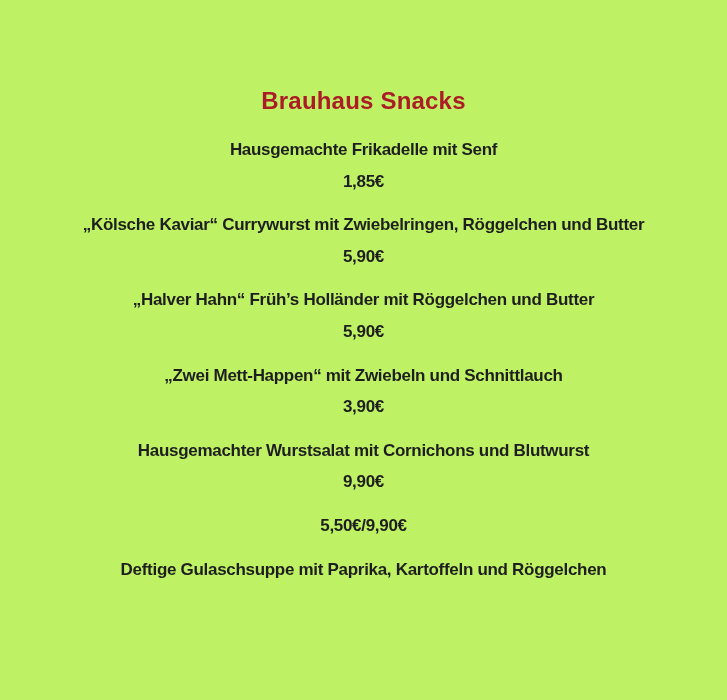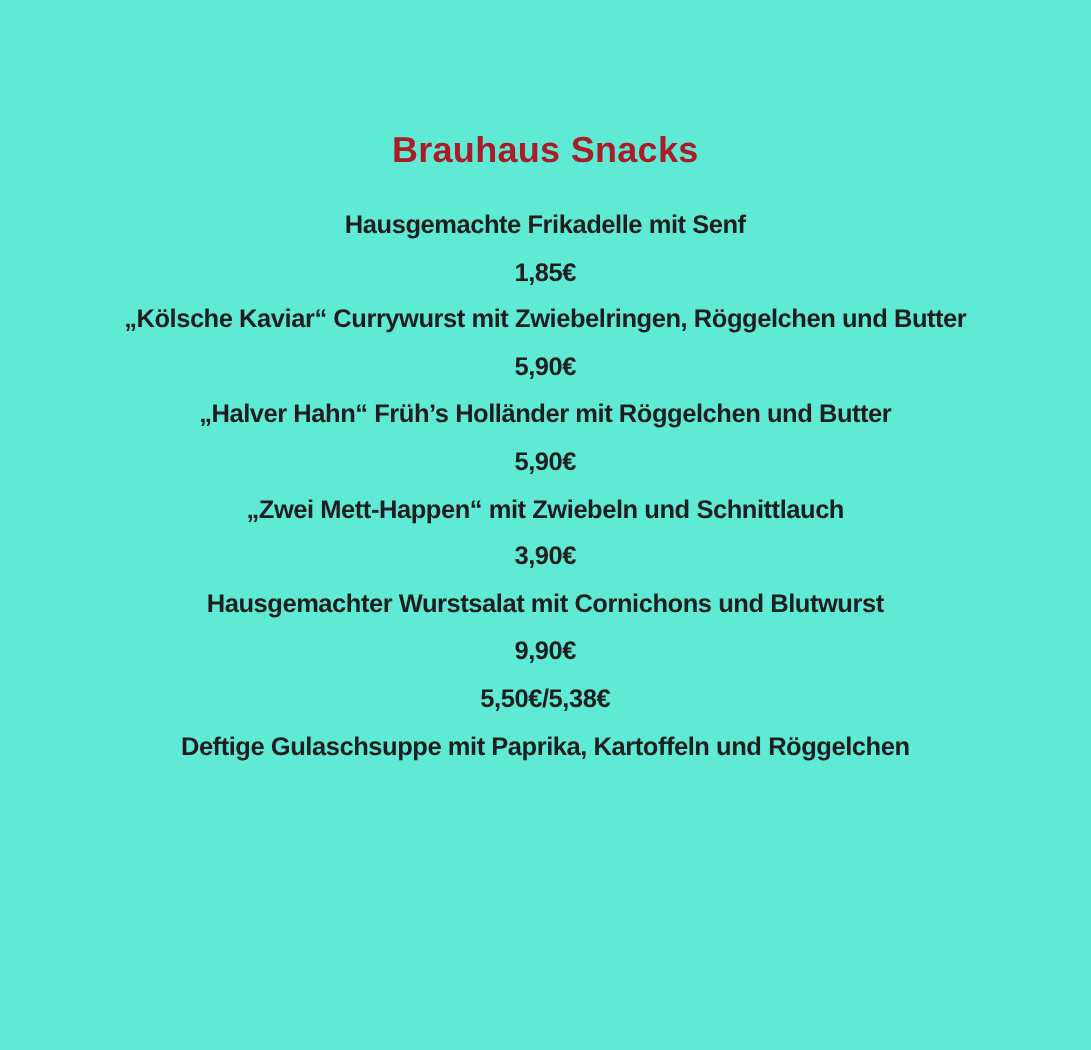--- a/index.html
+++ b/index.html
@@ -13,36 +13,36 @@
     height: 700px;
     overflow: hidden;
     font-family: "Liberation Sans", sans-serif;
   }
   .menu-page {
     box-sizing: border-box;
     width: 727px;
     height: 700px;
     padding-top: 89px;
     text-align: center;
-    background: #5eead4;
+    background: #bef264;
   }
   .menu-title {
     margin: 0 0 21px 0;
     font-size: 24px;
     line-height: 24px;
     font-weight: 700;
     letter-spacing: 0.2px;
     color: #ab1c26;
   }
   .menu-items {
     margin: 0;
     padding: 0;
   }
   .menu-item {
-    margin: 0;
+    margin: 12px;
     padding: 0;
   }
   .item-name, .item-price {
     font-size: 17px;
     line-height: 31.6px;
     font-weight: 700;
     letter-spacing: -0.3px;
     color: #1e1e1e;
     white-space: nowrap;
   }
@@ -74,21 +74,21 @@
       <div class="item-name">„Zwei Mett-Happen“ mit Zwiebeln und Schnittlauch</div>
       <div class="item-price">3,90€</div>
     </div>
 
     <div class="menu-item">
       <div class="item-name">Hausgemachter Wurstsalat mit Cornichons und Blutwurst</div>
       <div class="item-price">9,90€</div>
     </div>
 
     <div class="menu-item">
-      <div class="item-price">5,50€/5,38€</div>
+      <div class="item-price">5,50€/9,90€</div>
     </div>
 
     <div class="menu-item">
       <div class="item-name">Deftige Gulaschsuppe mit Paprika, Kartoffeln und Röggelchen</div>
     </div>
 
   </section>
 </main>
 
 </body></html>

